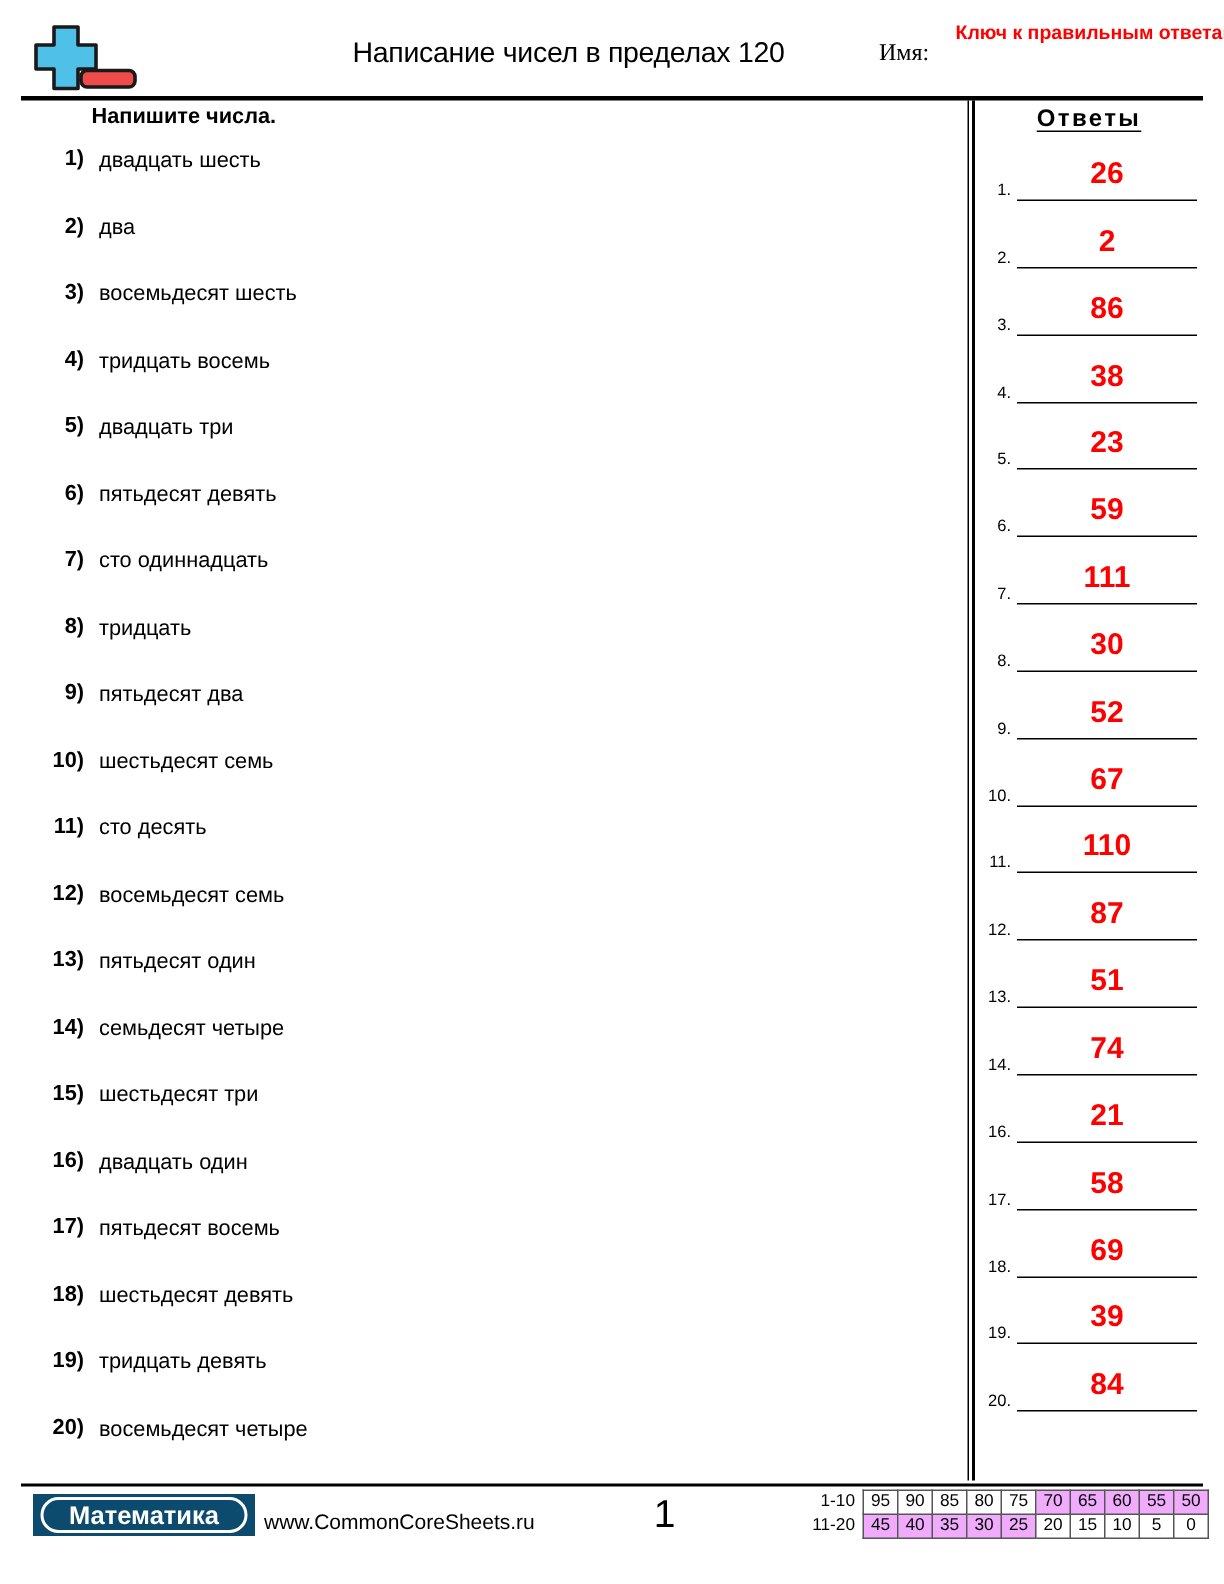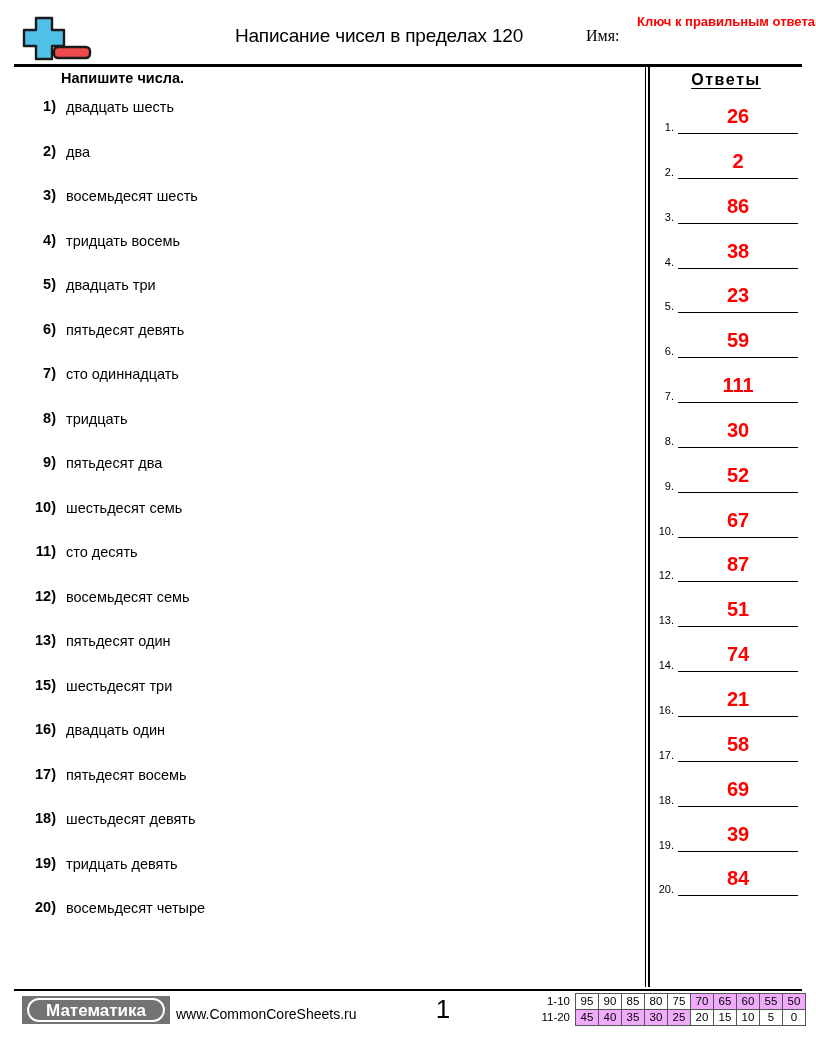--- a/index.html
+++ b/index.html
@@ -182,21 +182,21 @@
     width: 788px;
     height: 2px;
     background: #000000;
   }
   .brand {
     position: absolute;
     left: 22px;
     top: 996px;
     width: 148px;
     height: 28px;
-    background: #737373;
+    background: #0c4a6e;
   }
   .brand-inner {
     position: absolute;
     left: 5px;
     top: 2px;
     width: 138px;
     height: 24px;
     border: 2px solid #ffffff;
     border-radius: 13px;
     box-sizing: border-box;
@@ -319,20 +319,24 @@
     </div>
     <div class="q-row">
       <span class="q-num">12)</span>
       <span class="q-text">восемьдесят семь</span>
     </div>
     <div class="q-row">
       <span class="q-num">13)</span>
       <span class="q-text">пятьдесят один</span>
     </div>
     <div class="q-row">
+      <span class="q-num">14)</span>
+      <span class="q-text">семьдесят четыре</span>
+    </div>
+    <div class="q-row">
       <span class="q-num">15)</span>
       <span class="q-text">шестьдесят три</span>
     </div>
     <div class="q-row">
       <span class="q-num">16)</span>
       <span class="q-text">двадцать один</span>
     </div>
     <div class="q-row">
       <span class="q-num">17)</span>
       <span class="q-text">пятьдесят восемь</span>
@@ -394,20 +398,25 @@
       <span class="a-line"></span>
     </div>
     <div class="a-row">
       <span class="a-num">9.</span>
       <span class="a-val">52</span>
       <span class="a-line"></span>
     </div>
     <div class="a-row">
       <span class="a-num">10.</span>
       <span class="a-val">67</span>
+      <span class="a-line"></span>
+    </div>
+    <div class="a-row">
+      <span class="a-num">11.</span>
+      <span class="a-val">110</span>
       <span class="a-line"></span>
     </div>
     <div class="a-row">
       <span class="a-num">12.</span>
       <span class="a-val">87</span>
       <span class="a-line"></span>
     </div>
     <div class="a-row">
       <span class="a-num">13.</span>
       <span class="a-val">51</span>

